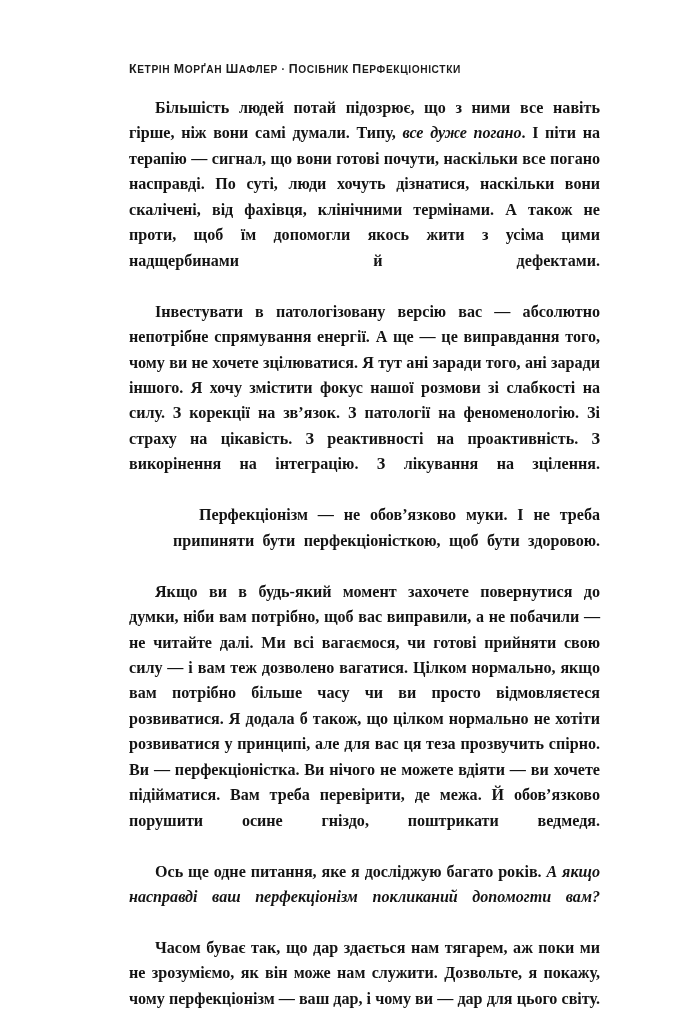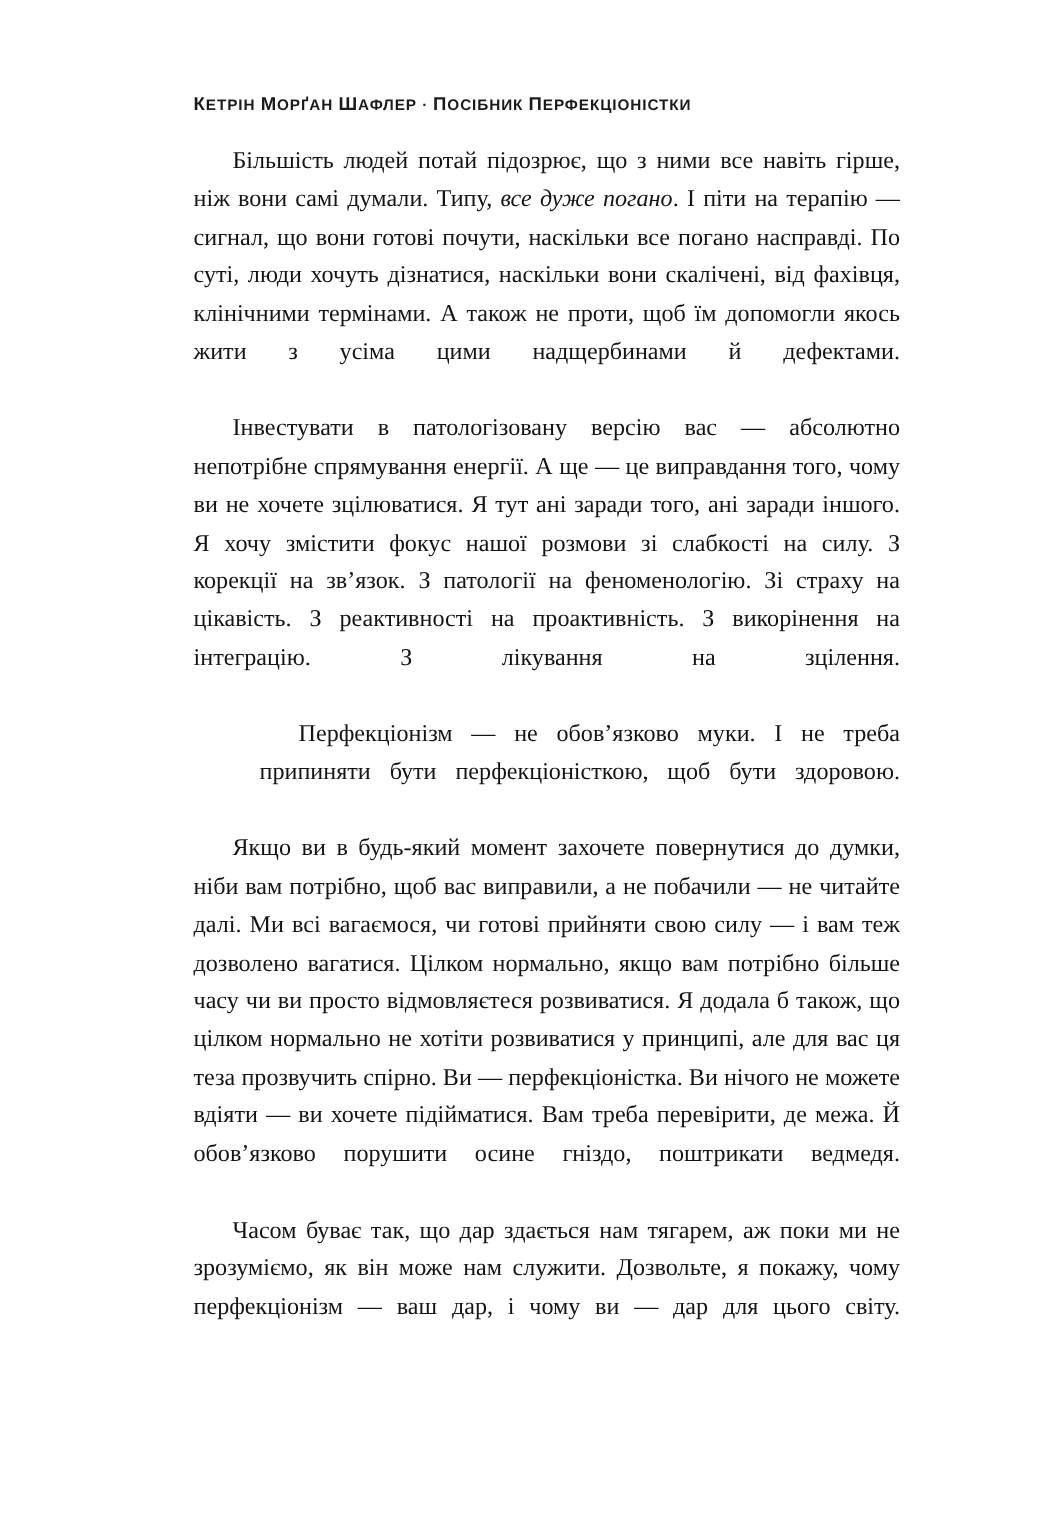--- a/index.html
+++ b/index.html
@@ -53,20 +53,21 @@
     text-align: justify;
     text-justify: inter-word;
     -webkit-hyphens: manual;
     hyphens: manual;
   }
 
   .body-text p {
     margin: 0;
     text-indent: 26px;
     text-align: justify;
+    font-weight: bold;
   }
 
   .body-text p em,
   .body-text p i {
     font-style: italic;
   }
 
   
   .body-text p::after {
     content: "";
@@ -79,16 +80,17 @@
 
 <div class="page">
 
   <div class="running-head"><span class="cap">К</span><span>ЕТРІН</span> <span class="cap">М</span><span>ОРҐАН</span> <span class="cap">Ш</span><span>АФЛЕР</span> <span class="sep">·</span> <span class="cap">П</span><span>ОСІБНИК</span> <span class="cap">П</span><span>ЕРФЕКЦІОНІСТКИ</span></div>
 
   <div class="body-text">
       <p style="text-align-last: left;"><span>Більшість людей потай підозрює, що з ними все навіть гірше, ніж вони самі думали. Типу, </span><em>все дуже погано</em><span>. І піти на терапію — сигнал, що вони готові почути, наскільки все погано насправді. По суті, люди хочуть дізнатися, наскільки вони скалічені, від фахівця, клінічними термінами. А також не проти, щоб їм допомогли якось жити з усіма цими надщербинами й дефектами.</span></p>
       <p style="text-align-last: left;"><span>Інвестувати в патологізовану версію вас — абсолютно непотрібне спрямування енергії. А ще — це виправдання того, чому ви не хочете зцілюватися. Я тут ані заради того, ані заради іншого. Я хочу змістити фокус нашої розмови зі слабкості на силу. З корекції на зв’язок. З патології на феноменологію. Зі страху на цікавість. З реактивності на проактивність. З викорінення на інтеграцію. З лікування на зцілення.</span></p>
       <p style="text-align-last: left; margin-left: 44px;"><span>Перфекціонізм — не обов’язково муки. І не треба припиняти бути перфекціоністкою, щоб бути здоровою.</span></p>
       <p style="text-align-last: left;"><span>Якщо ви в будь-який момент захочете повернутися до думки, ніби вам потрібно, щоб вас виправили, а не побачили — не читайте далі. Ми всі вагаємося, чи готові прийняти свою силу — і вам теж дозволено вагатися. Цілком нормально, якщо вам потрібно більше часу чи ви просто відмовляєтеся розвиватися. Я додала б також, що цілком нормально не хотіти розвиватися у принципі, але для вас ця теза прозвучить спірно. Ви — перфекціоністка. Ви нічого не можете вдіяти — ви хочете підійматися. Вам треба перевірити, де межа. Й обов’язково порушити осине гніздо, поштрикати ведмедя.</span></p>
+      <p style="text-align-last: left;"><span>Ось ще одне питання, яке я досліджую багато років. </span><em>А якщо насправді ваш перфекціонізм покликаний допомогти вам?</em></p>
       <p style="text-align-last: left;"><span>Часом буває так, що дар здається нам тягарем, аж поки ми не зрозуміємо, як він може нам служити. Дозвольте, я покажу, чому перфекціонізм — ваш дар, і чому ви — дар для цього світу.</span></p>
     </div>
 
 </div>
 
 </body></html>

